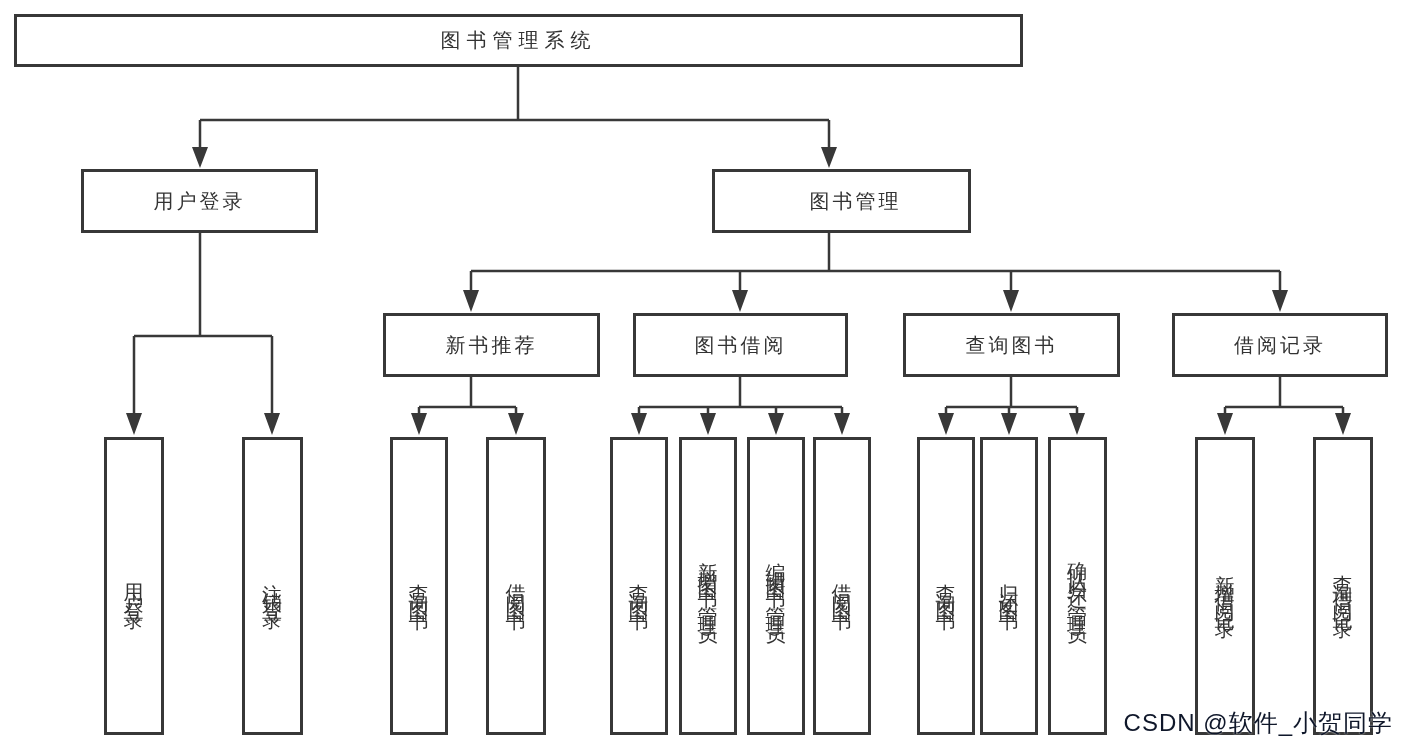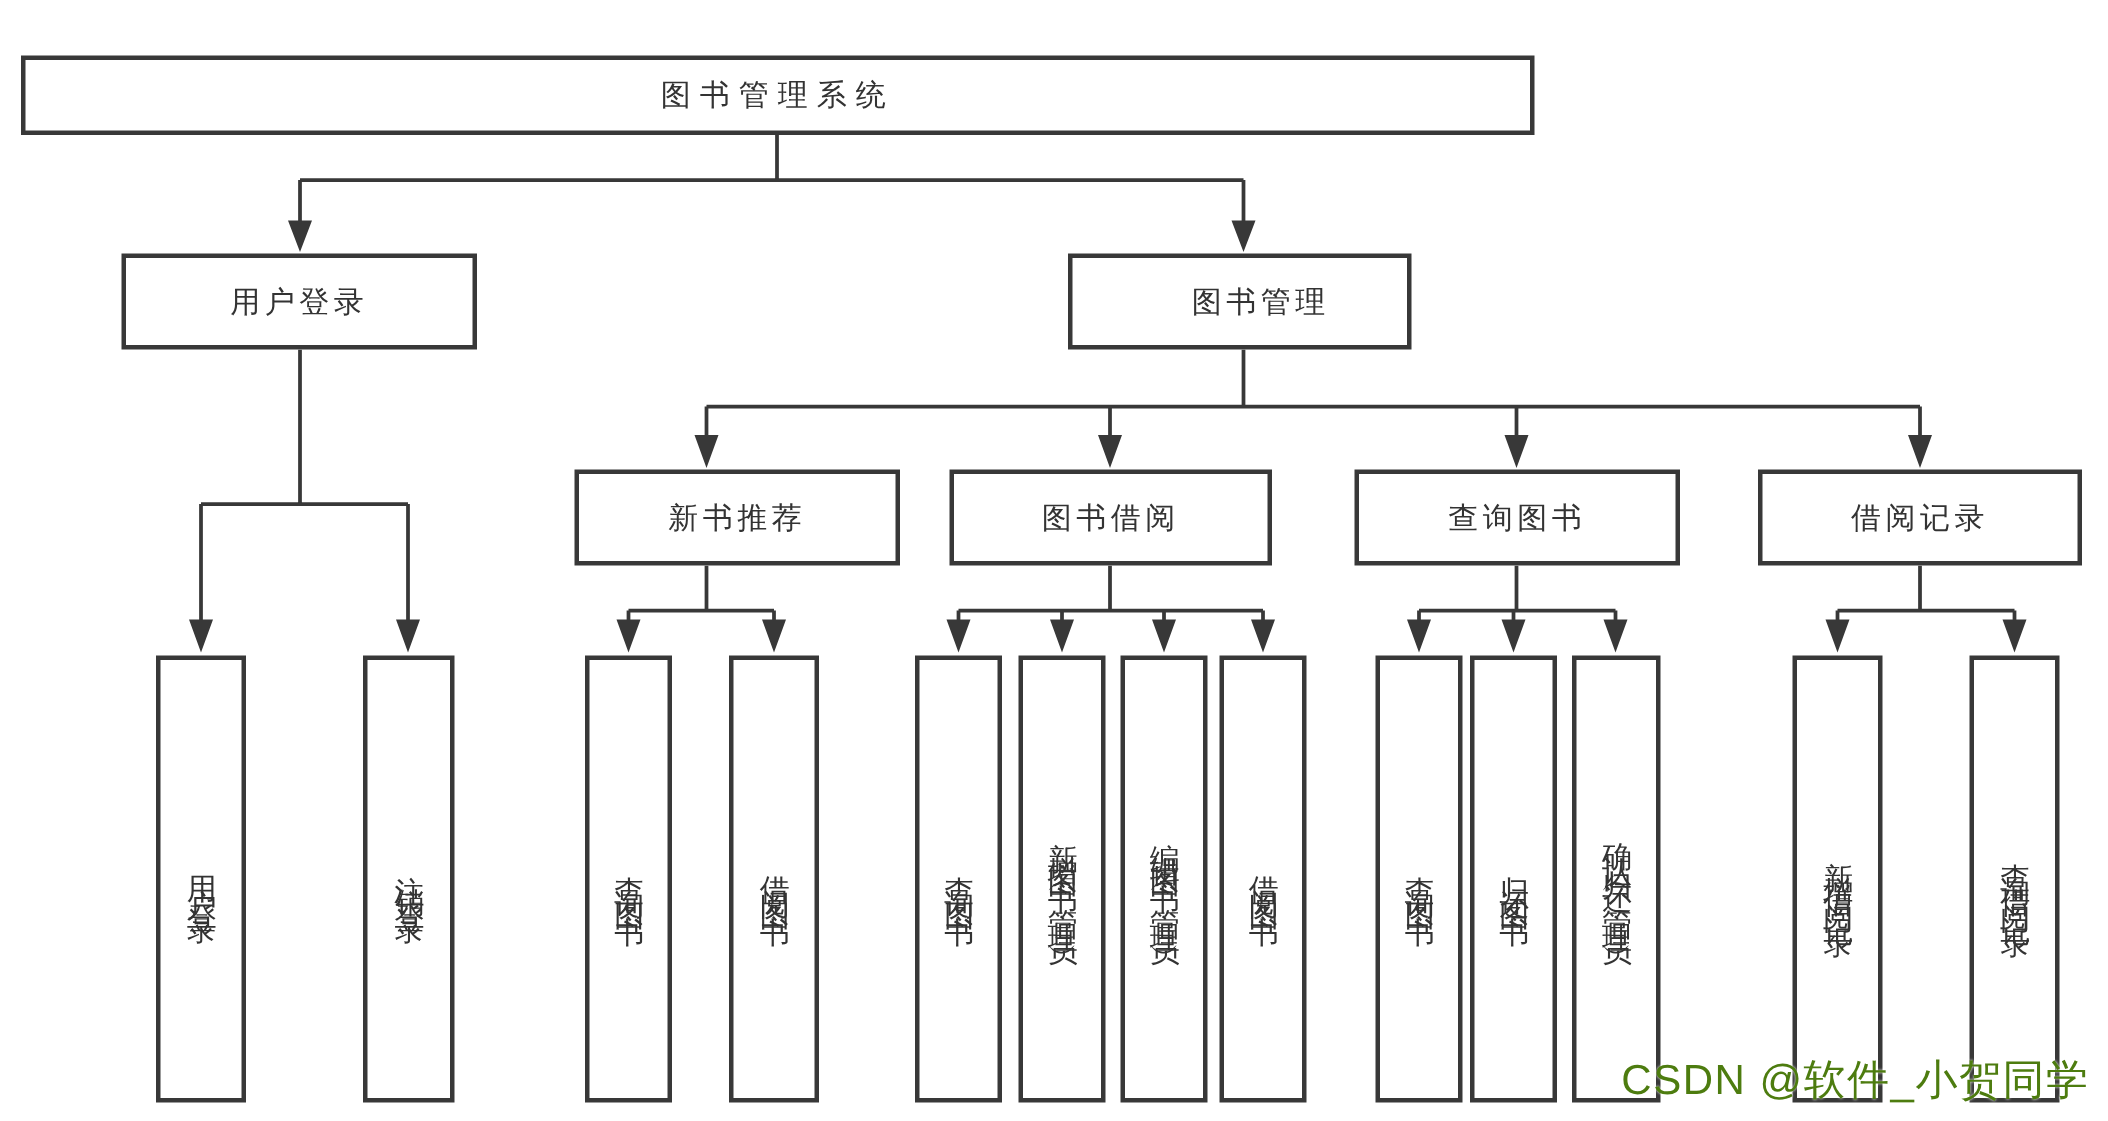--- a/index.html
+++ b/index.html
@@ -22,34 +22,34 @@
     box-sizing: border-box;
     background: #ffffff;
     border: 3px solid #383838;
     display: flex;
     align-items: center;
     justify-content: center;
     font-size: 20px;
     white-space: nowrap;
   }
   .hbox { letter-spacing: 3px; }
-  .root-box { letter-spacing: 6px; margin-top: 23px; }
+  .root-box { letter-spacing: 6px; }
   .vbox {
     writing-mode: vertical-rl;
     text-orientation: mixed;
     letter-spacing: 9px;
     line-height: 1;
     white-space: normal;
   }
   .watermark {
     position: absolute;
     right: 12px;
     bottom: 8px;
-    font-size: 28px;
-    color: #4d7c0f;
+    font-size: 24px;
+    color: #0f172a;
     letter-spacing: 1px;
     text-shadow: 0 0 2px #ffffff;
     z-index: 5;
   }
 </style>
 </head>
 <body>
 
 <div class="canvas">
 
@@ -82,21 +82,21 @@
       M938 413 L954 413 L946 435 Z
       M1001 413 L1017 413 L1009 435 Z
       M1069 413 L1085 413 L1077 435 Z
       M1217 413 L1233 413 L1225 435 Z
       M1335 413 L1351 413 L1343 435 Z"></path>
   </svg>
 
   <div class="box hbox root-box" style="left:14px; top:14px; width:1009px; height:53px;">图书管理系统</div>
 
   <div class="box hbox" style="left:81px; top:169px; width:237px; height:64px;">用户登录</div>
-  <div class="box hbox" style="left:712px; top:169px; width:229px; height:64px;padding-left:28px;">图书管理</div>
+  <div class="box hbox" style="left:712px; top:169px; width:259px; height:64px;padding-left:28px;">图书管理</div>
 
   <div class="box hbox" style="left:383px; top:313px; width:217px; height:64px;">新书推荐</div>
   <div class="box hbox" style="left:633px; top:313px; width:215px; height:64px;font-family:Liberation Mono, monospace;">图书借阅</div>
   <div class="box hbox" style="left:903px; top:313px; width:217px; height:64px;">查询图书</div>
   <div class="box hbox" style="left:1172px; top:313px; width:216px; height:64px;">借阅记录</div>
 
   <div class="box vbox" style="left:104px; top:437px; width:60px; height:298px;">用户登录</div>
   <div class="box vbox" style="left:242px; top:437px; width:61px; height:298px;">注销登录</div>
 
   <div class="box vbox" style="left:390px; top:437px; width:58px; height:298px;">查询图书</div>

